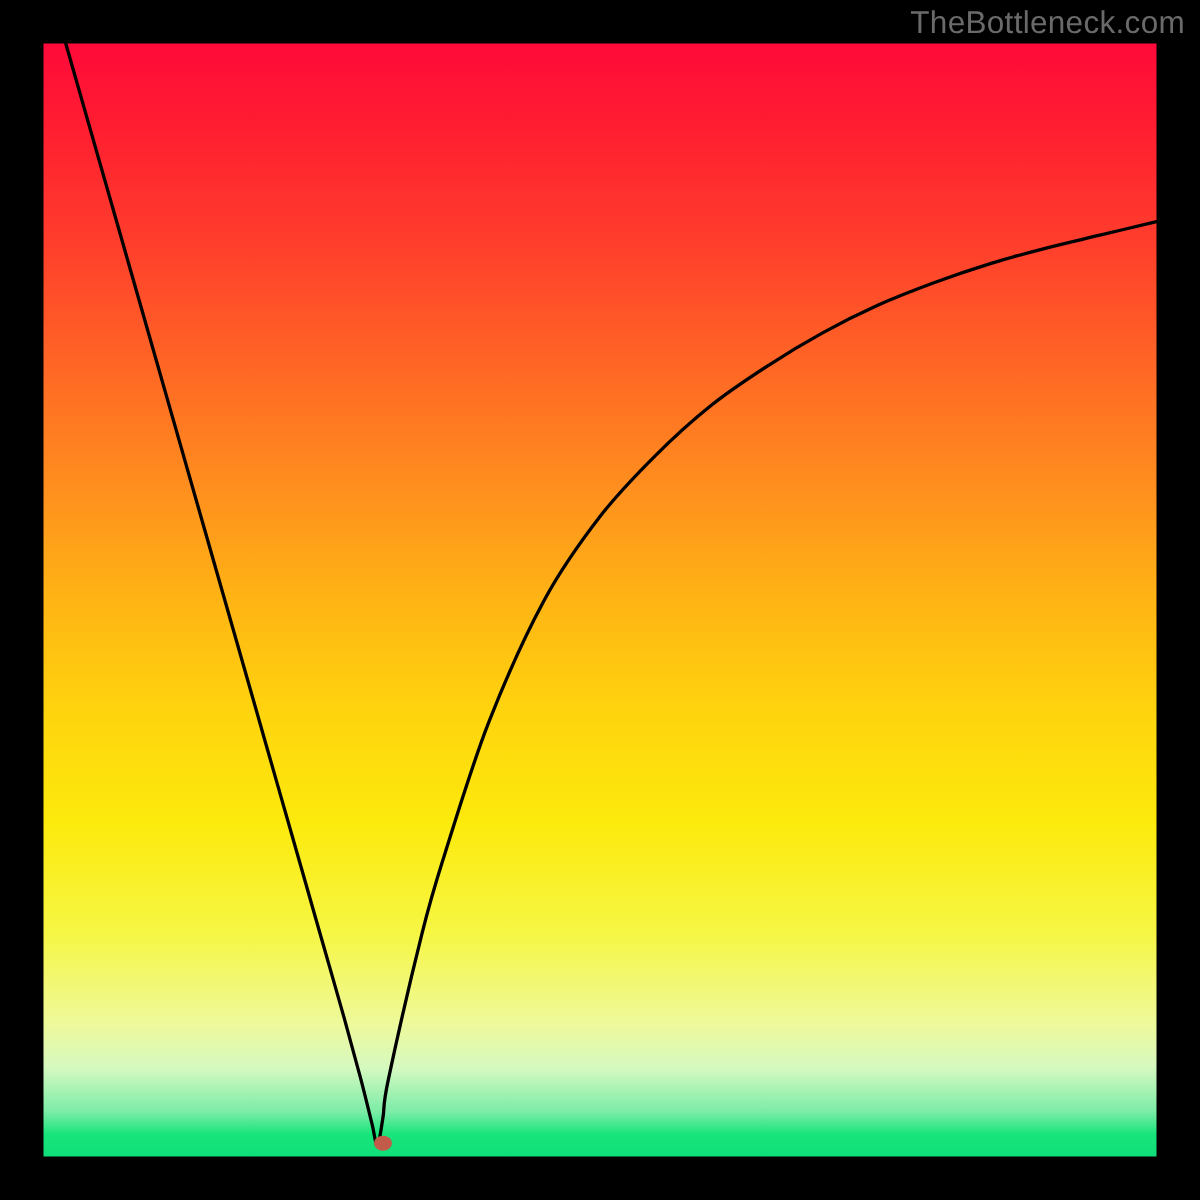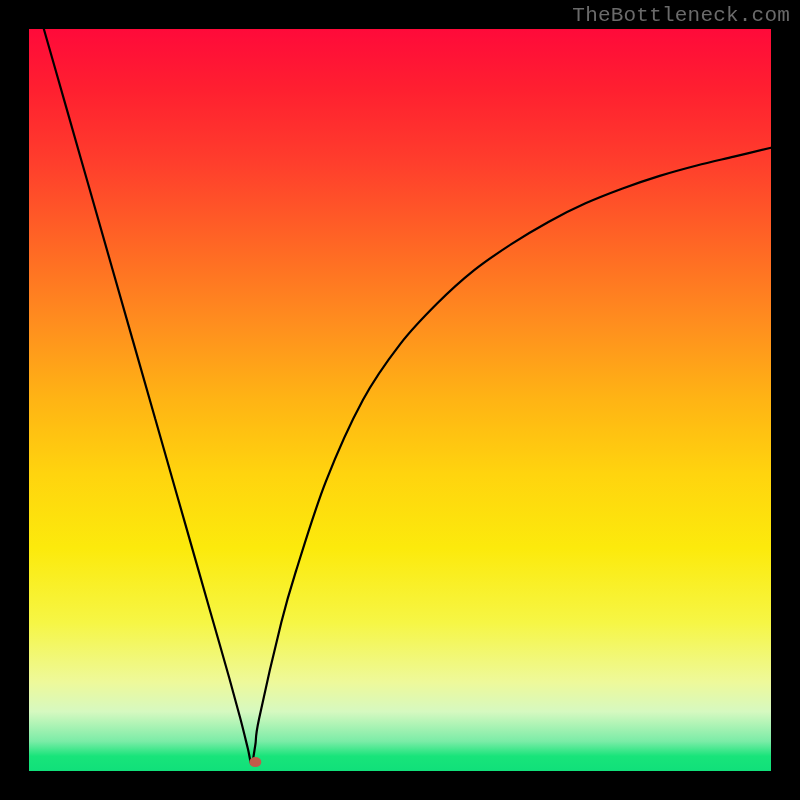--- a/index.html
+++ b/index.html
@@ -30,21 +30,21 @@
       #d6f9c0 92%,
       #7beca7 96%,
       #18e47a 98%,
       #10e07a 100%
     );
   }
   .watermark {
     position: absolute;
     top: 4px;
     right: 10px;
-    font-family: Liberation Mono, monospace;
+    font-family: Liberation Sans, sans-serif;
     font-size: 21px;
     color: #6a6a6a;
     letter-spacing: 0.2px;
     user-select: none;
   }
   .curve-svg {
     position: absolute;
     left: 0;
     top: 0;
     width: 742px;

